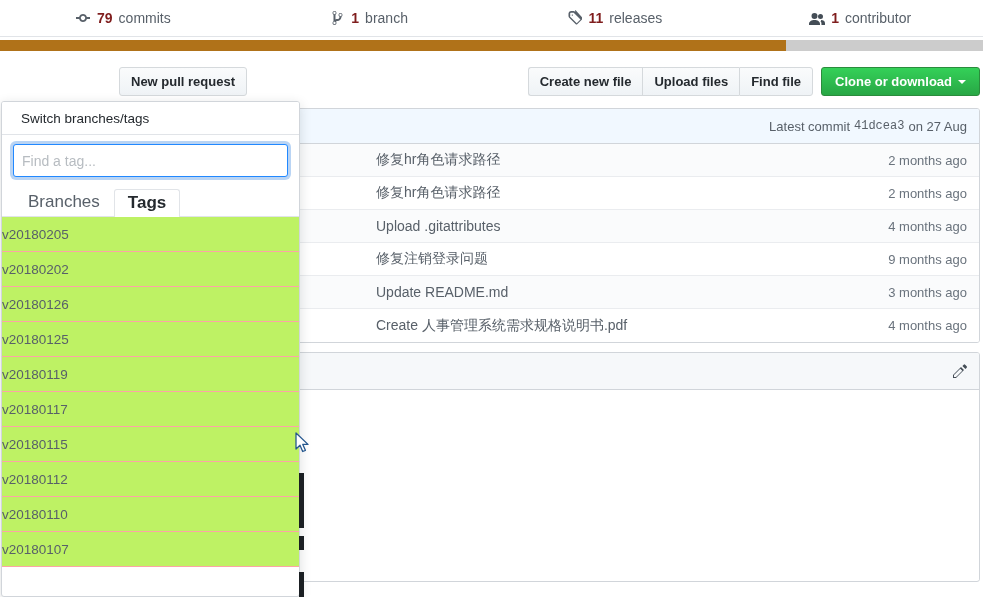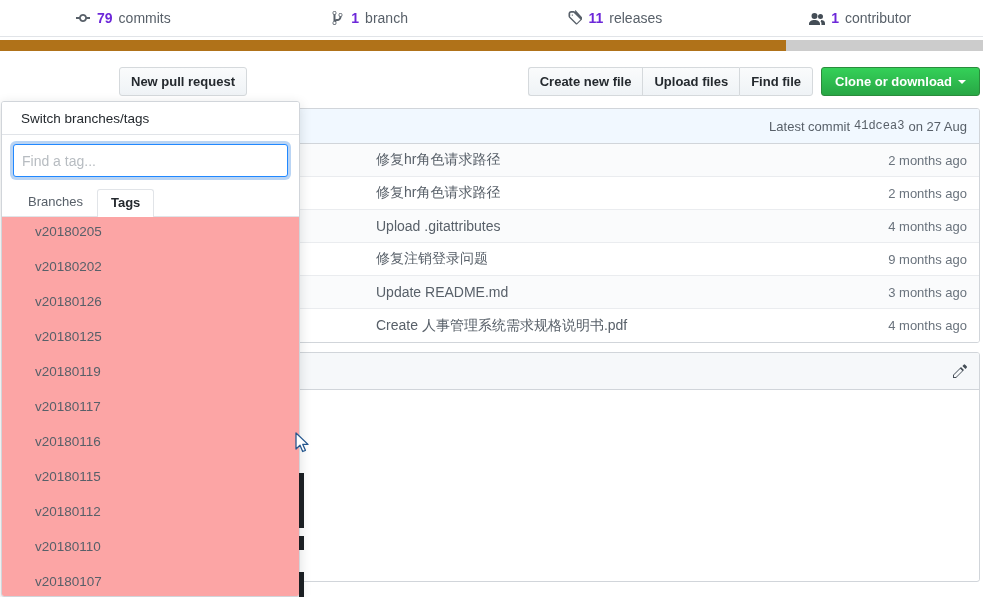--- a/index.html
+++ b/index.html
@@ -36,21 +36,21 @@
     align-items: center;
     justify-content: center;
     gap: 6px;
     font-size: 14px;
     color: #586069;
     cursor: pointer;
     white-space: nowrap;
   }
   .stat-item .num {
     font-weight: bold;
-    color: #6d28d9;
+    color: #7f1d1d;
   }
   .stat-icon {
     display: inline-flex;
     align-items: center;
     justify-content: center;
     width: 16px;
     height: 16px;
     color: #586069;
     flex: none;
   }
@@ -279,21 +279,21 @@
     display: flex;
     align-items: flex-end;
     height: 30px;
     margin-top: 10px;
     padding-left: 12px;
     box-sizing: border-box;
     border-bottom: 1px solid #e1e4e8;
     background: #ffffff;
   }
   .dd-tab {
-    font-size: 13px;
+    font-size: 17px;
     color: #586069;
     padding: 5px 13px 6px 13px;
     box-sizing: border-box;
     cursor: pointer;
     border: 1px solid transparent;
     border-bottom: none;
     background: transparent;
     line-height: 16px;
   }
   .dd-tab.active {
@@ -305,27 +305,26 @@
     border-top-right-radius: 3px;
     margin-bottom: -1px;
   }
   .dd-list {
     overflow: hidden;
   }
   .dd-item {
     height: 35px;
     display: flex;
     align-items: center;
-    padding-left: 33px;
     box-sizing: border-box;
     font-size: 13.5px;
     color: #586069;
-    border-bottom: 6px solid #fca5a5;
-    cursor: pointer;
-    background: #fca5a5;
+    border-bottom: 1px solid #fca5a5;
+    cursor: pointer;
+    background: #bef264;
   }
 
   
   .edge-mark {
     position: absolute;
     left: 299px;
     width: 5px;
     background: #1b1f23;
     z-index: 25;
   }
@@ -460,21 +459,20 @@
     <div class="dd-tab active">Tags</div>
   </div>
 
   <div class="dd-list" id="tag-list">
       <div class="dd-item">v20180205</div>
       <div class="dd-item">v20180202</div>
       <div class="dd-item">v20180126</div>
       <div class="dd-item">v20180125</div>
       <div class="dd-item">v20180119</div>
       <div class="dd-item">v20180117</div>
-      <div class="dd-item">v20180116</div>
       <div class="dd-item">v20180115</div>
       <div class="dd-item">v20180112</div>
       <div class="dd-item">v20180110</div>
       <div class="dd-item">v20180107</div>
     </div>
 </div>
 
 <div class="edge-mark" style="top:473px;height:55px;"></div>
 <div class="edge-mark" style="top:536px;height:14px;"></div>
 <div class="edge-mark" style="top:572px;height:25px;"></div>

